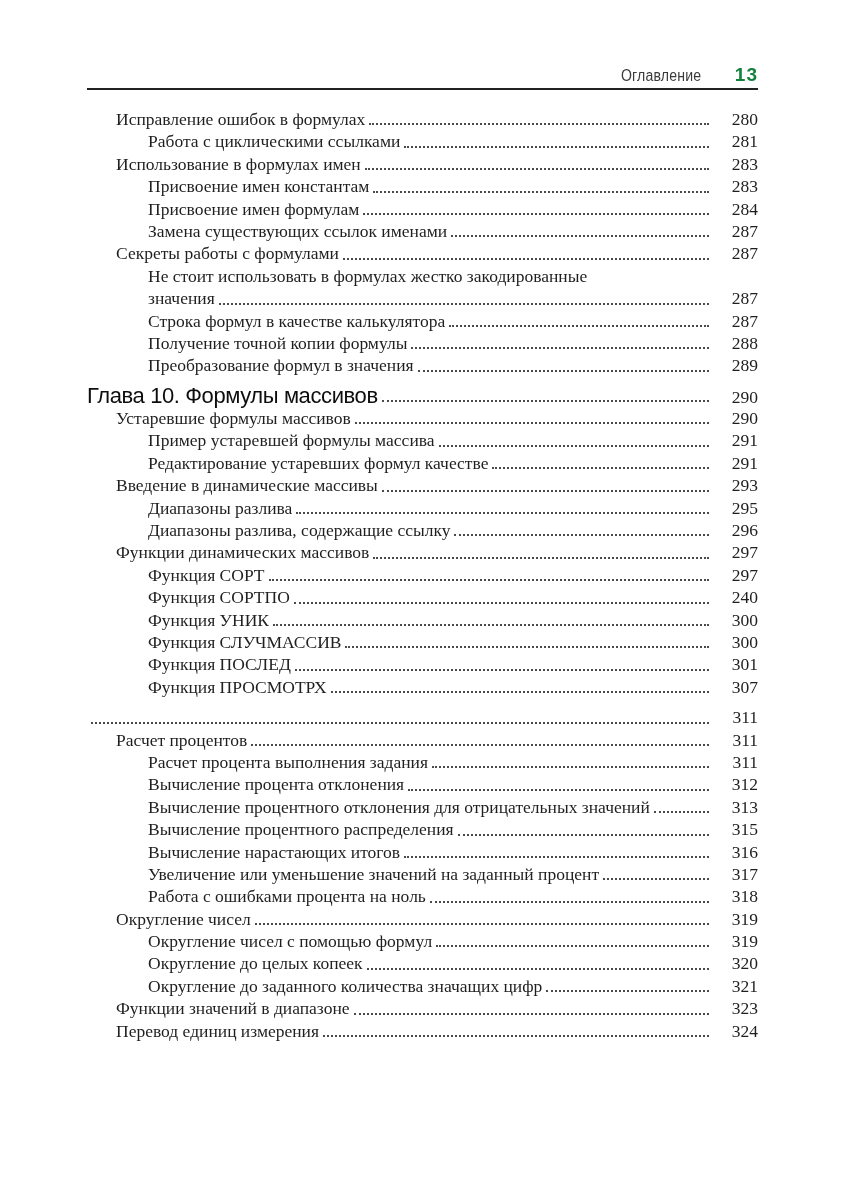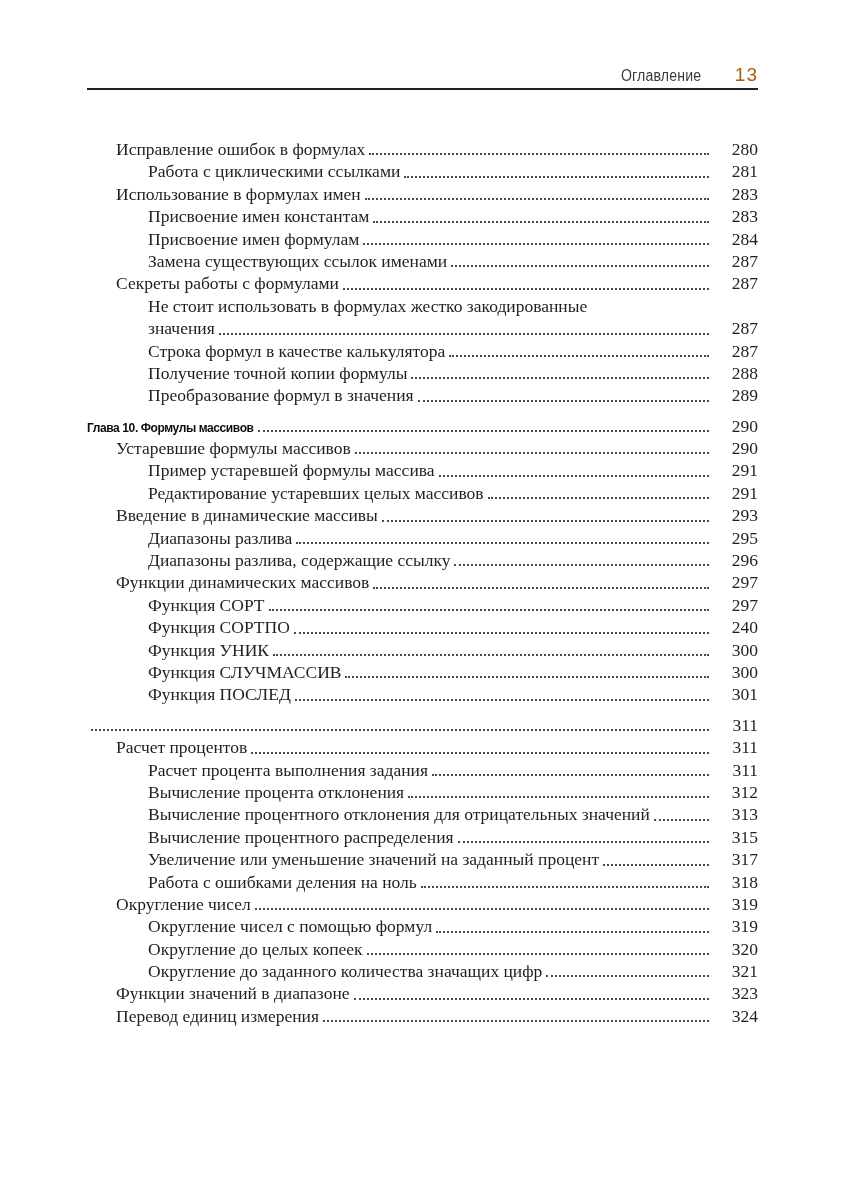--- a/index.html
+++ b/index.html
@@ -25,53 +25,53 @@
   .rh-title {
     font-size: 16px;
     color: #3b3b3b;
     display: inline-block;
     transform: scaleX(0.88);
     transform-origin: right bottom;
     letter-spacing: 0.2px;
   }
   .rh-page {
     font-size: 19px;
-    font-weight: 400;
-    color: #a16207;
+    font-weight: 700;
+    color: #15803d;
     margin-left: 34px;
     letter-spacing: 1px;
     text-align: right;
   }
   .rule {
     position: absolute;
     top: 88px; left: 87px; width: 671px;
     border-top: 2px solid #222222;
   }
   
   .toc {
     position: absolute;
-    top: 138px; left: 87px; width: 671px;
+    top: 108px; left: 87px; width: 671px;
     font-family: "Liberation Serif", serif;
     font-size: 17.5px;
     color: #1f1f1f;
   }
   .section + .section { margin-top: 8px; }
   .entry {
     display: flex;
     align-items: baseline;
     line-height: 22.4px;
     height: 22.4px;
   }
   .entry .t { white-space: nowrap; }
   .entry.l1 { padding-left: 29px; }
   .entry.l2 { padding-left: 61px; }
   .entry.chapter .t {
     font-family: "Liberation Sans", sans-serif;
-    font-weight: 700;
-    font-size: 12px;
+    font-weight: 400;
+    font-size: 22px;
     letter-spacing: -0.4px;
     color: #0d0d0d;
   }
   .dots {
     flex: 1 1 auto;
     min-width: 8px;
     height: 0;
     align-self: flex-end;
     border-bottom: 2px dotted #4a4a4a;
     margin: 0 3px 5px 4px;
@@ -158,21 +158,21 @@
           <span class="t">Устаревшие формулы массивов</span>
           <span class="dots"></span>
           <span class="pg">290</span>
         </div>
         <div class="entry l2">
           <span class="t">Пример устаревшей формулы массива</span>
           <span class="dots"></span>
           <span class="pg">291</span>
         </div>
         <div class="entry l2">
-          <span class="t">Редактирование устаревших целых массивов</span>
+          <span class="t">Редактирование устаревших формул качестве</span>
           <span class="dots"></span>
           <span class="pg">291</span>
         </div>
         <div class="entry l1">
           <span class="t">Введение в динамические массивы</span>
           <span class="dots"></span>
           <span class="pg">293</span>
         </div>
         <div class="entry l2">
           <span class="t">Диапазоны разлива</span>
@@ -206,20 +206,25 @@
         </div>
         <div class="entry l2">
           <span class="t">Функция СЛУЧМАССИВ</span>
           <span class="dots"></span>
           <span class="pg">300</span>
         </div>
         <div class="entry l2">
           <span class="t">Функция ПОСЛЕД</span>
           <span class="dots"></span>
           <span class="pg">301</span>
+        </div>
+        <div class="entry l2">
+          <span class="t">Функция ПРОСМОТРХ</span>
+          <span class="dots"></span>
+          <span class="pg">307</span>
         </div>
       </section>
       <section class="section">
         <div class="entry chapter">
           <span class="dots"></span>
           <span class="pg">311</span>
         </div>
         <div class="entry l1">
           <span class="t">Расчет процентов</span>
           <span class="dots"></span>
@@ -239,26 +244,31 @@
           <span class="t">Вычисление процентного отклонения для отрицательных значений</span>
           <span class="dots"></span>
           <span class="pg">313</span>
         </div>
         <div class="entry l2">
           <span class="t">Вычисление процентного распределения</span>
           <span class="dots"></span>
           <span class="pg">315</span>
         </div>
         <div class="entry l2">
+          <span class="t">Вычисление нарастающих итогов</span>
+          <span class="dots"></span>
+          <span class="pg">316</span>
+        </div>
+        <div class="entry l2">
           <span class="t">Увеличение или уменьшение значений на заданный процент</span>
           <span class="dots"></span>
           <span class="pg">317</span>
         </div>
         <div class="entry l2">
-          <span class="t">Работа с ошибками деления на ноль</span>
+          <span class="t">Работа с ошибками процента на ноль</span>
           <span class="dots"></span>
           <span class="pg">318</span>
         </div>
         <div class="entry l1">
           <span class="t">Округление чисел</span>
           <span class="dots"></span>
           <span class="pg">319</span>
         </div>
         <div class="entry l2">
           <span class="t">Округление чисел с помощью формул</span>

